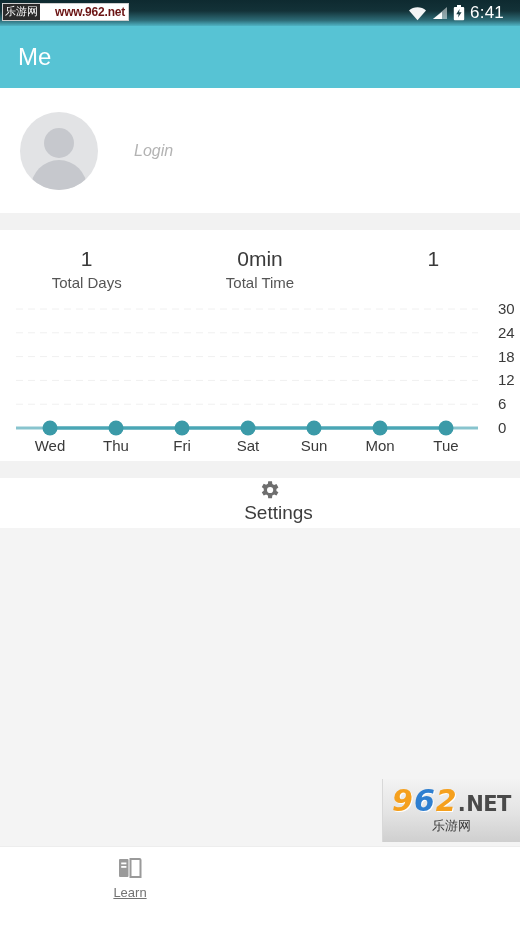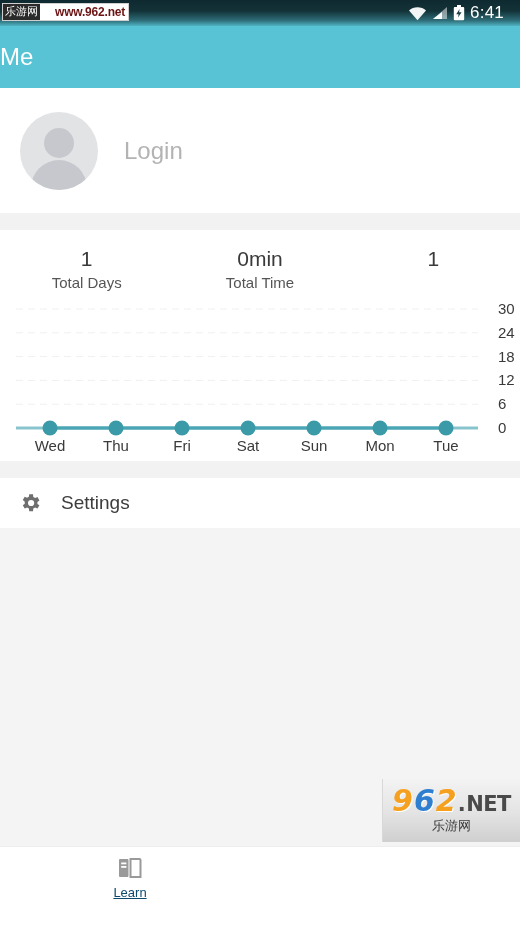--- a/index.html
+++ b/index.html
@@ -53,20 +53,21 @@
     color:#6b1414; font-size:12px; font-weight:bold;
     letter-spacing:-0.2px;
     margin-left:12px;
   }
 
   
   .appbar {
     height:62px;
     background:#57c3d4;
     display:flex; align-items:center;
+    padding-left:18px;
   }
   .appbar-title {
     color:#ffffff; font-size:24px; font-weight:400;
   }
 
   
   .profile {
     height:125px;
     background:#ffffff;
     display:flex; align-items:center;
@@ -84,22 +85,22 @@
     background:#c6c8cd;
   }
   .avatar .body {
     position:absolute; left:50%; top:48px;
     transform:translateX(-50%);
     width:56px; height:46px;
     border-radius:28px 28px 0 0;
     background:#c6c8cd;
   }
   .login-label {
-    margin-left:26px;
-    color:#b3b3b3; font-size:24px;
+    margin-left:36px;
+    color:#b3b3b3; font-size:16px;font-style:italic;
   }
 
   
   .band { background:#f2f2f2; }
   .band-1 { height:17px; }
 
   
   .stats {
     background:#ffffff;
     display:flex;
@@ -120,20 +121,21 @@
     height:170px;
   }
   .chart-svg { display:block; width:520px; height:170px; }
 
   
   .band-2 { height:17px; }
   .settings-row {
     height:50px; background:#ffffff;
     display:flex; align-items:center;
     padding-left:18px;
+    flex-direction:column;
   }
   .gear { width:24px; height:24px; flex:none; }
   .settings-label {
     margin-left:19px; color:#3d3d3d; font-size:19px;
   }
 
   
   .filler { background:#f4f4f4; flex:1; }
 
   
@@ -141,21 +143,21 @@
     height:63px; background:#ffffff;
     display:flex; align-items:center;
     border-top:1px solid #ededed;
   }
   .navitem {
     flex:1; display:flex; flex-direction:column;
     align-items:center; justify-content:center; gap:5px;
   }
   .navitem .glyph { height:24px; display:flex; align-items:center; }
   .navitem .nav-label {
-    color:#0c4a6e; font-size:13px;text-decoration:underline;
+    color:#737373; font-size:13px;text-decoration:underline;
   }
 
   
   .wm-logo {
     position:absolute; right:0; bottom:0;
     width:138px; height:63px;
     background:linear-gradient(180deg,#f3f3f3 0%,#e3e3e3 55%,#cfcfcf 100%);
     border-left:1px solid #d8d8d8;
     display:flex; flex-direction:column;
     align-items:center; justify-content:center;

